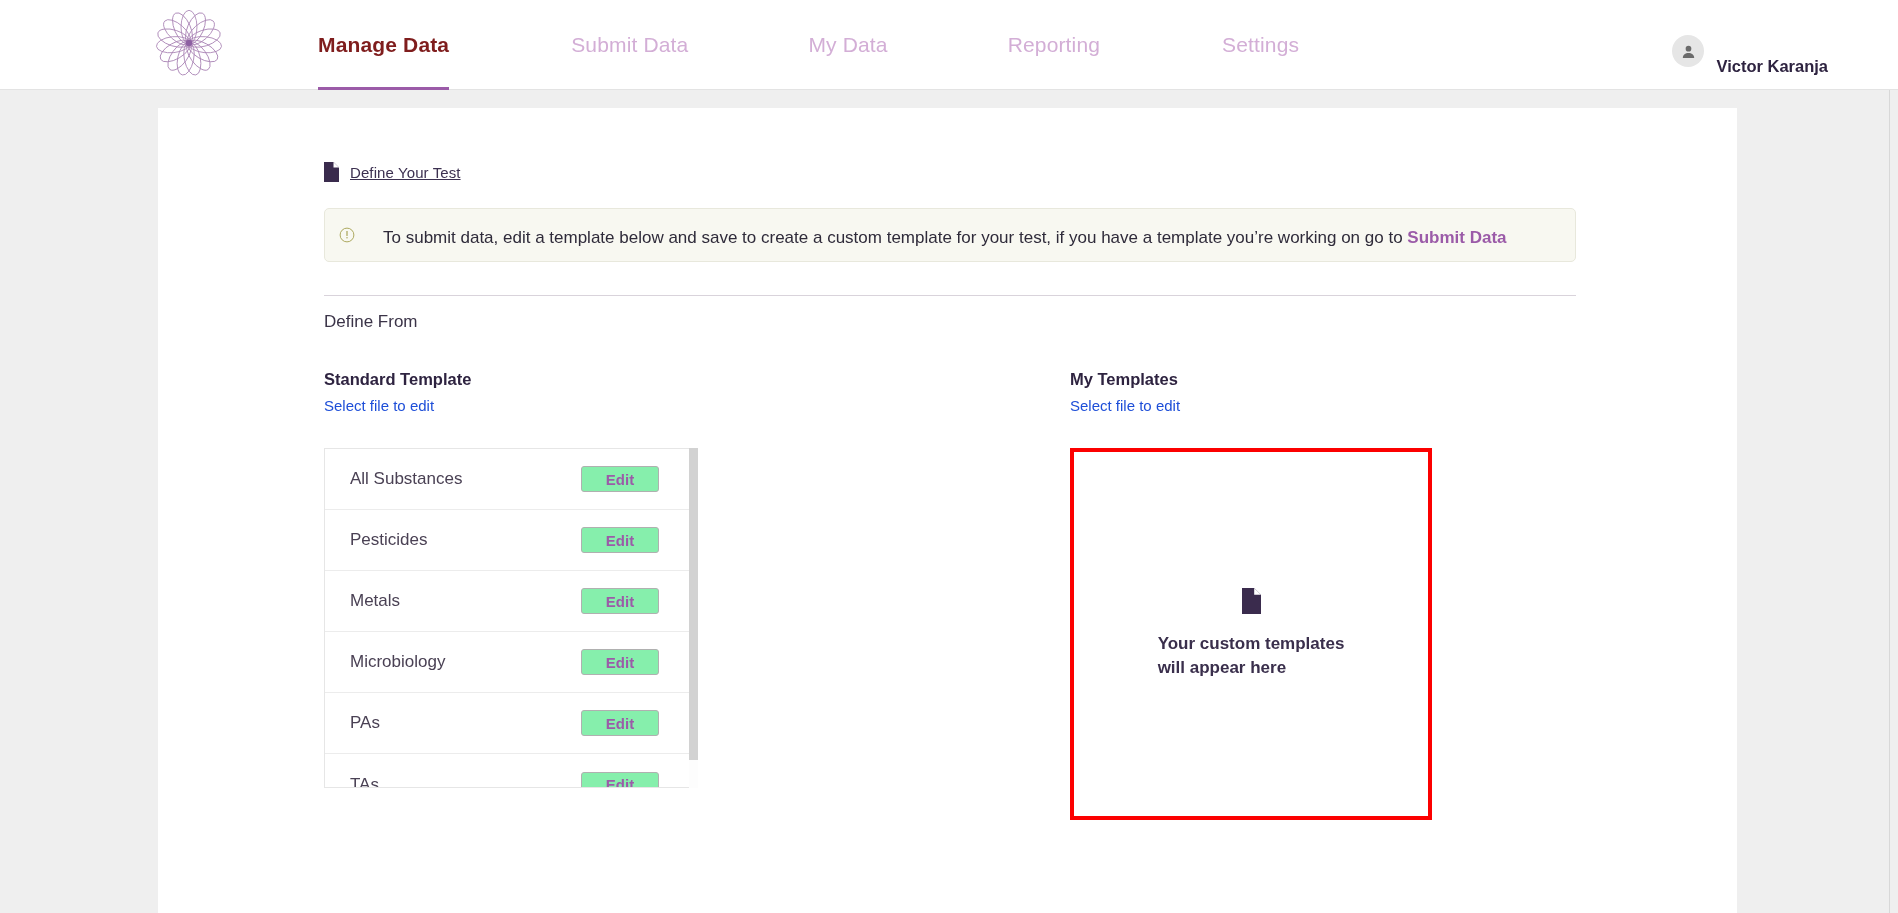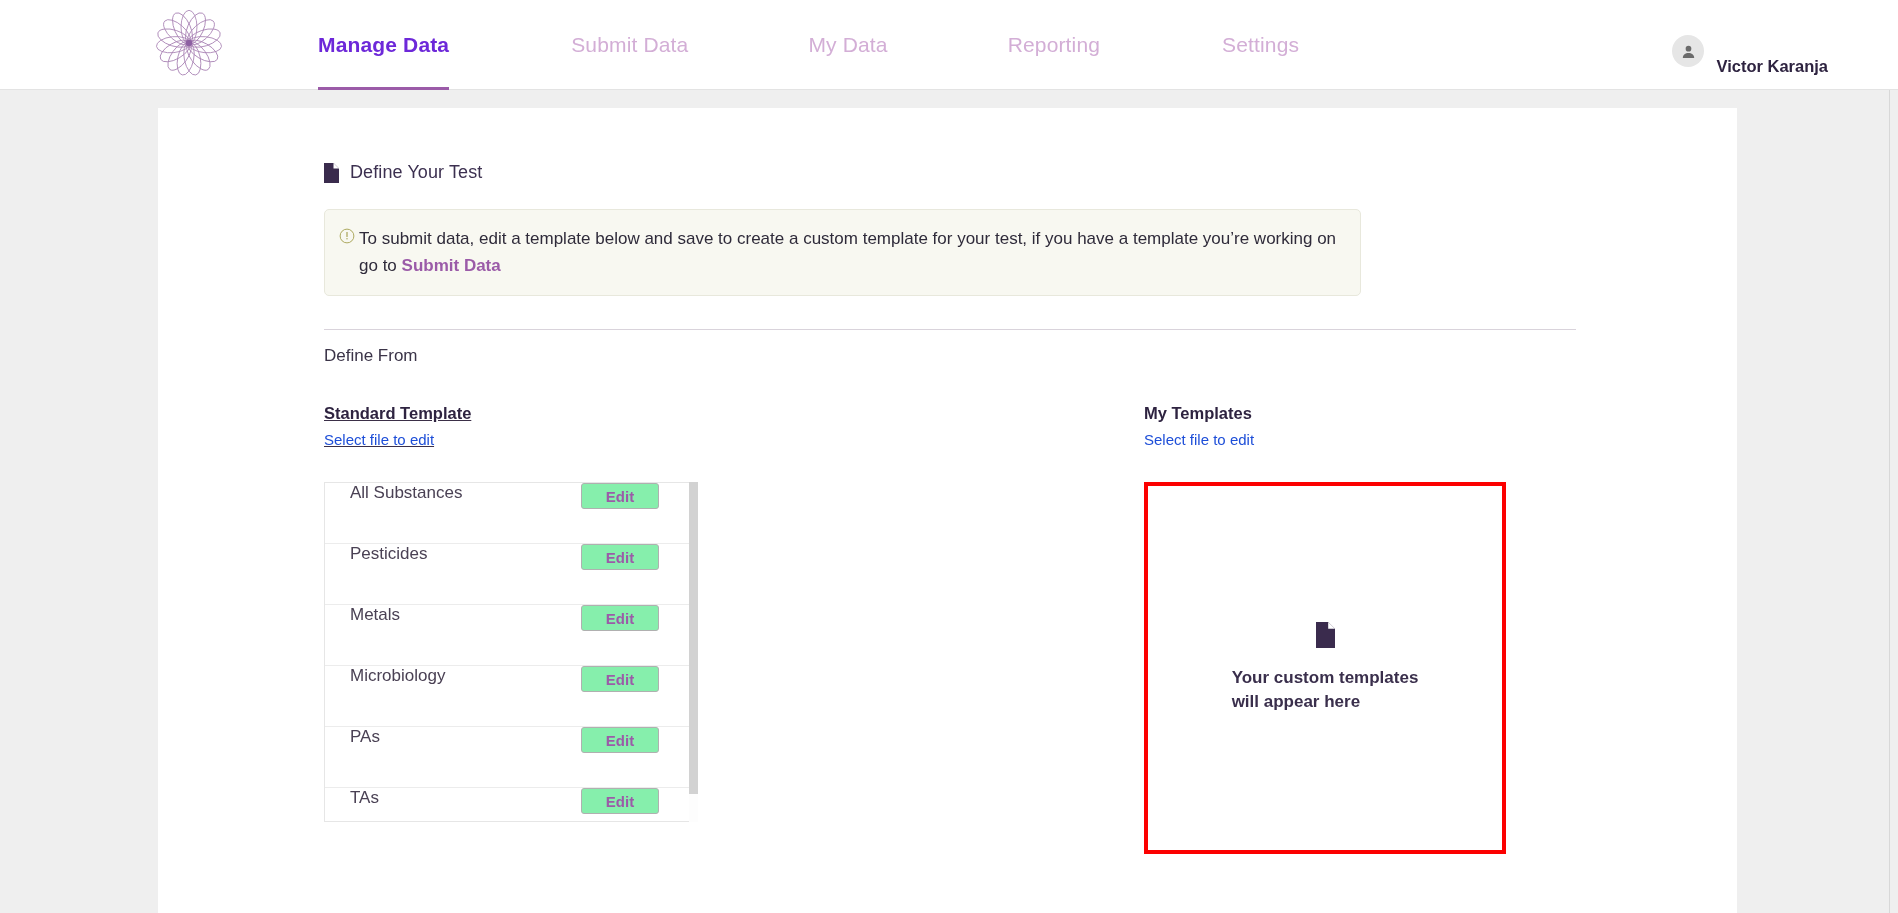--- a/index.html
+++ b/index.html
@@ -51,21 +51,21 @@
     color: #d3aed6;
     letter-spacing: 0.15px;
     padding: 0 0 0 0;
     cursor: pointer;
     height: 90px;
     display: flex;
     align-items: center;
     white-space: nowrap;
   }
   .nav-tab.active {
-    color: #6d28d9;
+    color: #7f1d1d;
     font-weight: 700;
   }
   .nav-tab.active::after {
     content: "";
     position: absolute;
     left: 0;
     right: 0;
     bottom: 0;
     height: 3px;
     background: #9b5ba8;
@@ -126,34 +126,35 @@
 
   
   .page-title {
     display: flex;
     align-items: center;
     gap: 11px;
     margin-bottom: 26px;
   }
   .doc-icon-sm { width: 15px; height: 20px; display: block; }
   .page-title-text {
-    font-size: 18px;
+    font-size: 15px;
     color: #3c3050;
     letter-spacing: 0.1px;
+    text-decoration: underline;
   }
 
   
   .info-banner {
-    width: 1037px;
+    width: 1252px;
     background: #f8f8f1;
     border: 1px solid #e8e8dc;
     border-radius: 5px;
-    padding: 15px 18px 16px 14px;
-    display: flex;
-    gap: 4px;
+    padding: 15px 18px 10px 14px;
+    display: flex;
+    gap: 28px;
     align-items: flex-start;
   }
   .info-icon {
     width: 16px; height: 16px;
     flex: 0 0 16px;
     margin-top: 3px;
   }
   .info-text {
     font-size: 17px;
     line-height: 27px;
@@ -178,21 +179,21 @@
     color: #3b3448;
     margin-top: 16px;
   }
 
   
   .columns {
     display: flex;
     margin-top: 38px;
     width: 1260px;
   }
-  .col-left { width: 820px; text-decoration: underline; }
+  .col-left { width: 746px; }
   .col-right { width: 440px; }
 
   .col-heading {
     font-size: 16.5px;
     font-weight: 700;
     color: #2e2340;
   }
   .col-sub {
     font-size: 15px;
     color: #1d4ed8;
@@ -213,21 +214,21 @@
     width: 366px;
     height: 340px;
     border: 1px solid #e6e6e6;
     border-right: none;
     background: #fff;
     overflow: hidden;
   }
   .list-row {
     height: 61px;
     display: flex;
-    align-items: flex-start;
+    align-items: center;
     justify-content: space-between;
     padding: 0 8px 0 25px;
     border-bottom: 1px solid #ececec;
     cursor: pointer;
   }
   .list-row:last-child { border-bottom: none; }
   .list-row-label {
     font-size: 17px;
     color: #4a4154;
   }

